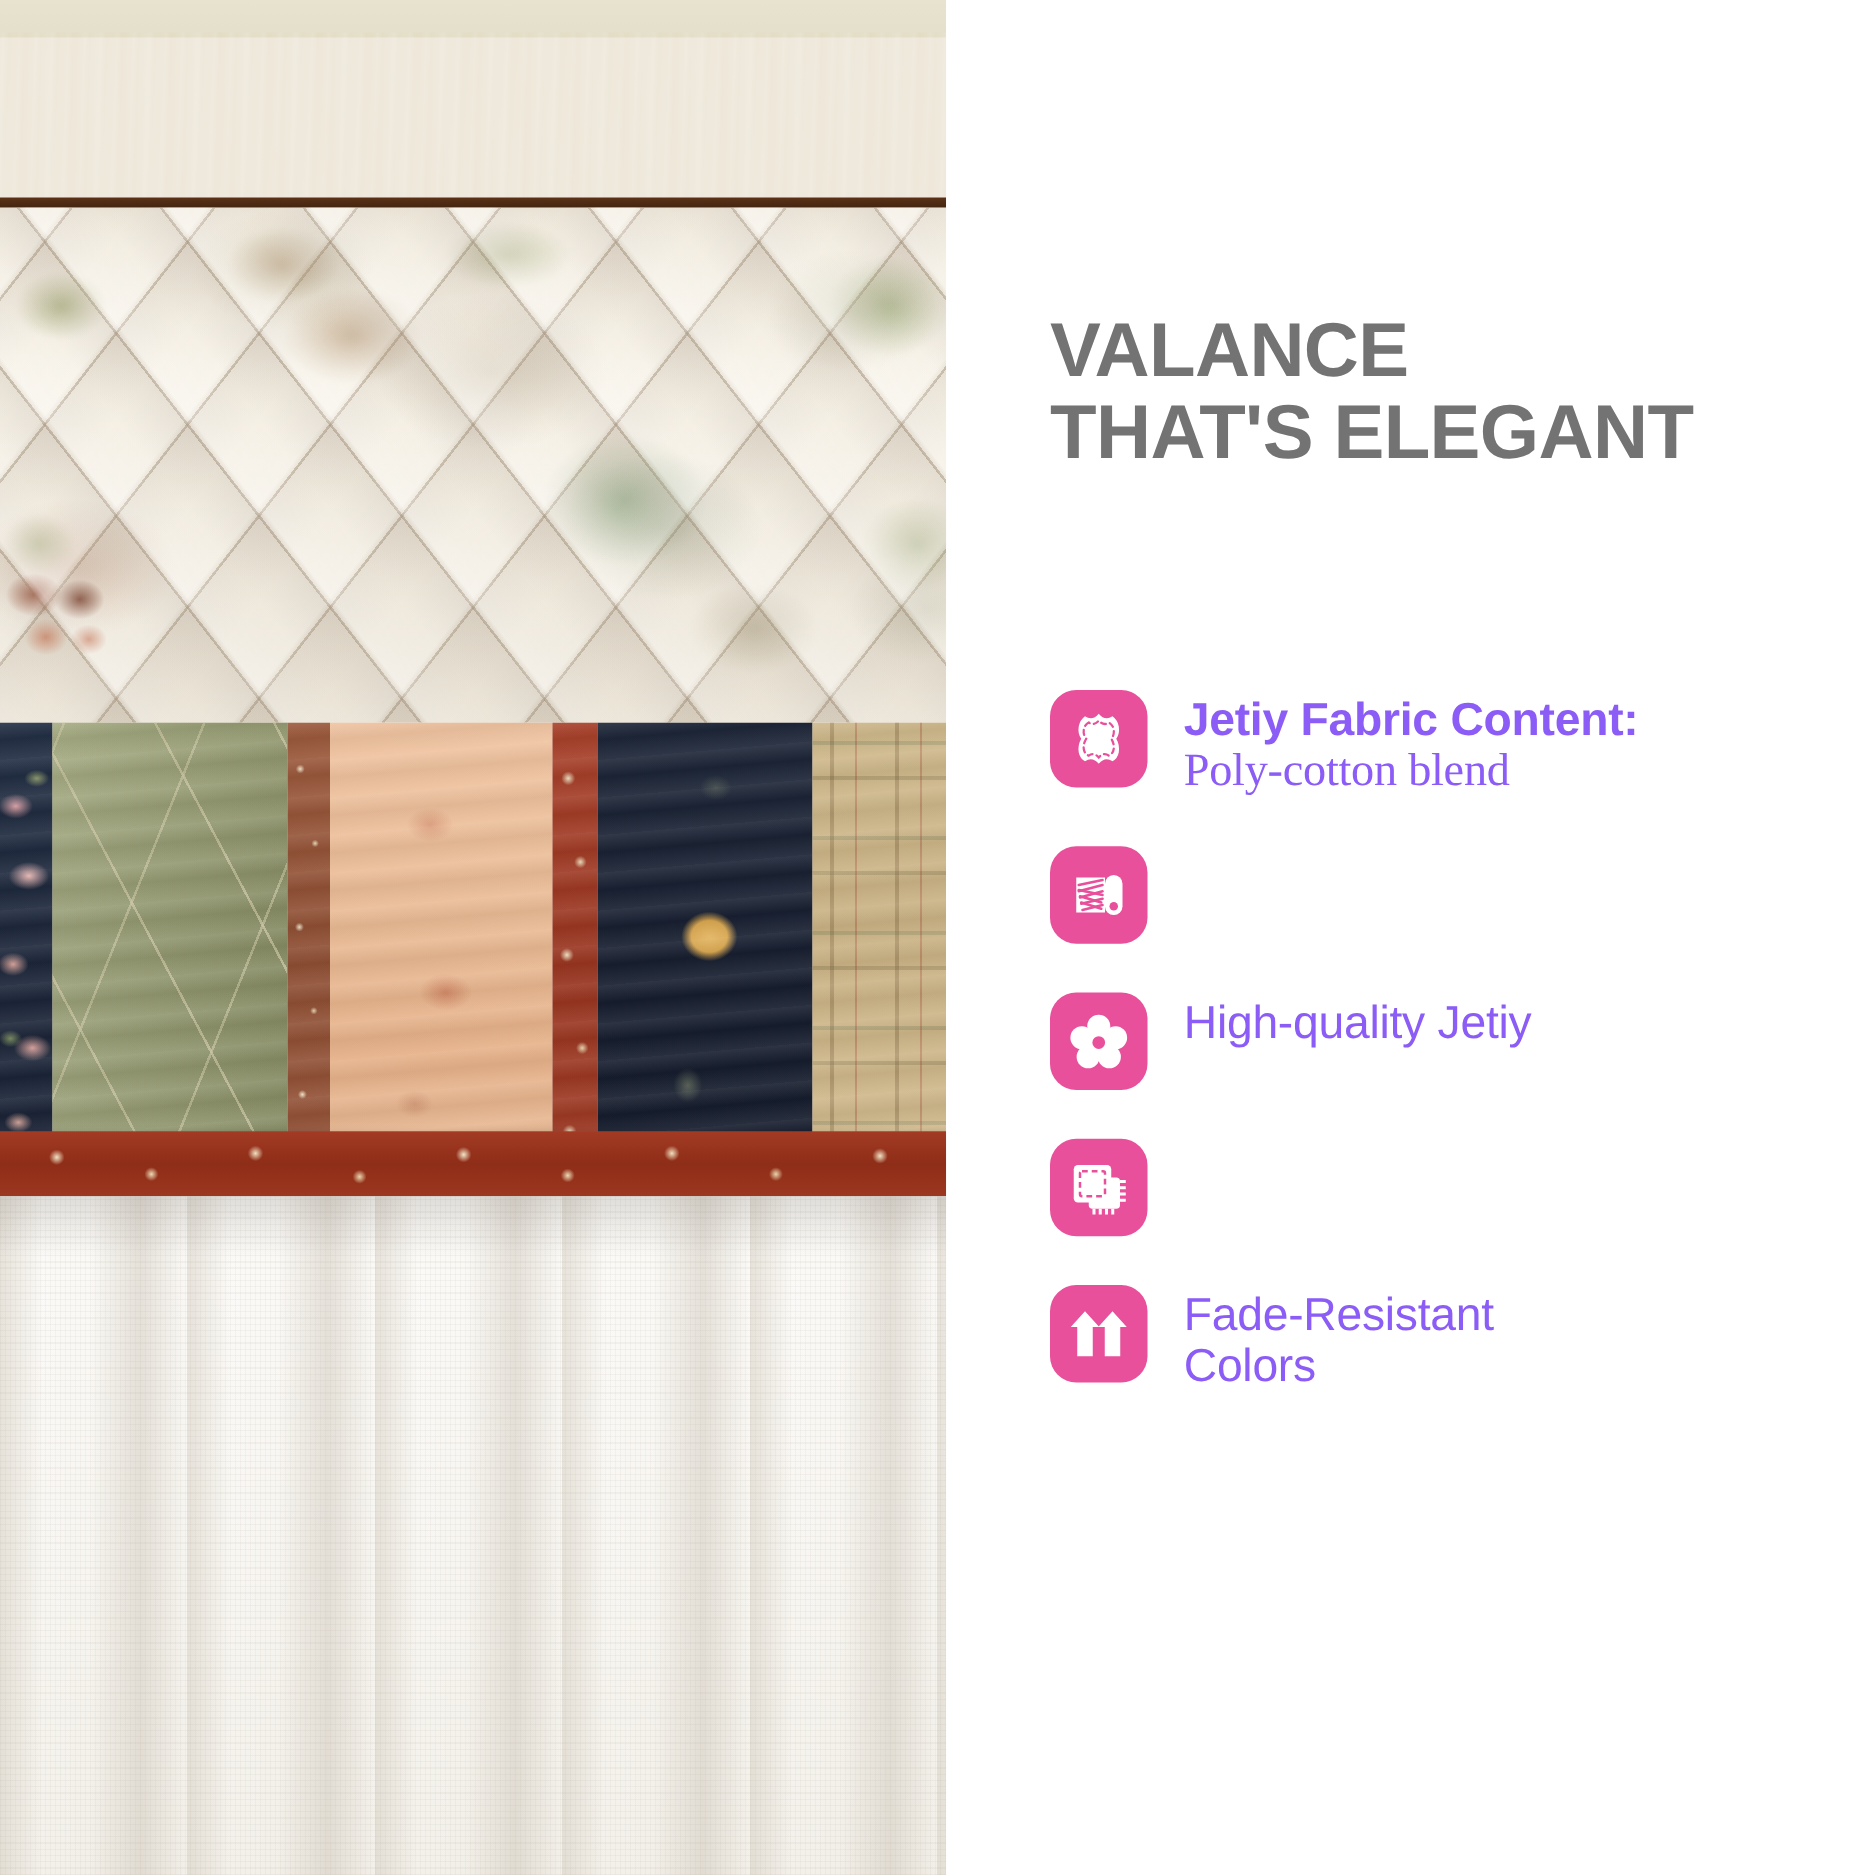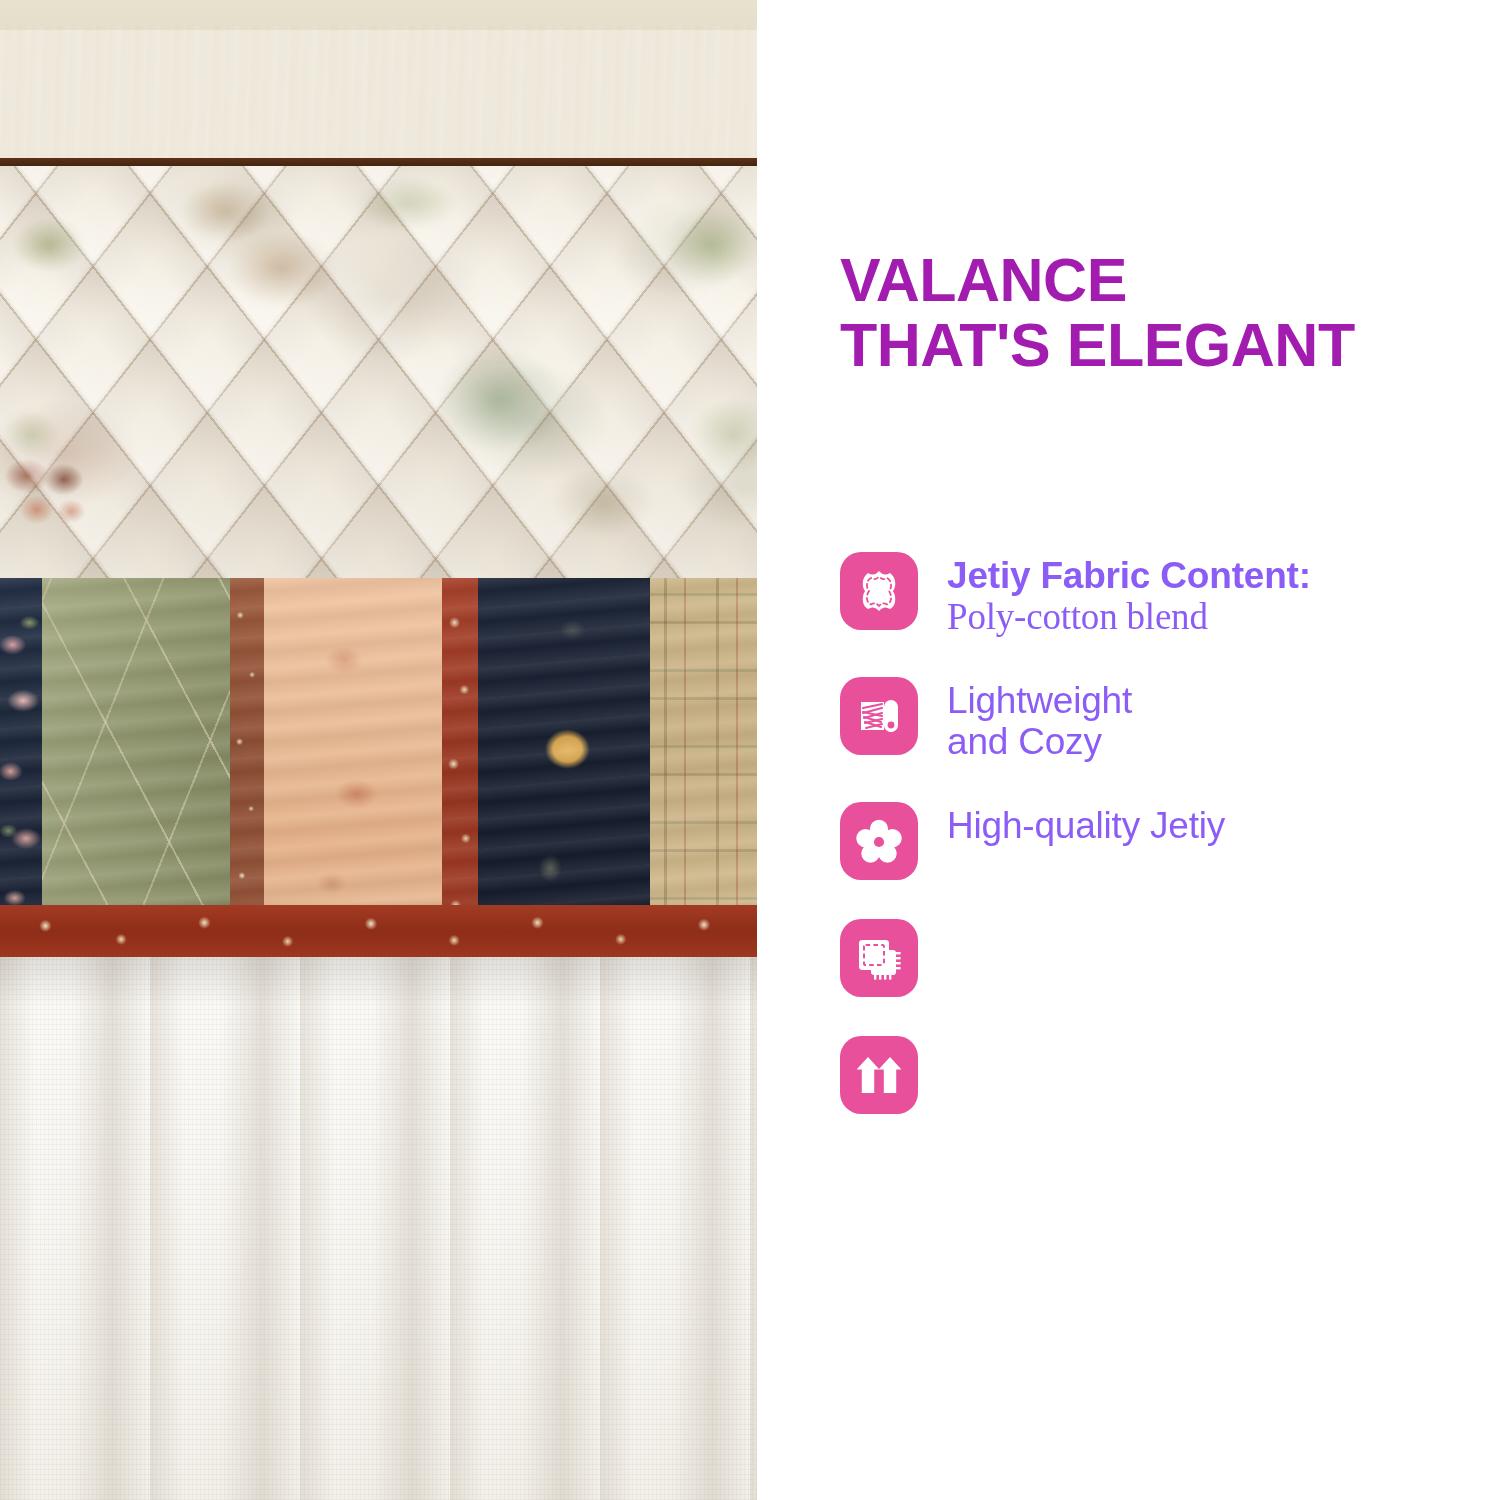--- a/index.html
+++ b/index.html
@@ -236,21 +236,21 @@
   .panel-right {
     position:absolute; left:757px; top:0; width:743px; height:1500px;
     background:#ffffff;
   }
   .headline {
     position:absolute; left:83px; top:248px; width:620px;
     font-weight:bold;
     font-size:61px;
     line-height:1.07;
     letter-spacing:-0.5px;
-    color:#a21caf;
+    color:#737373;
     text-transform:uppercase;
   }
 
   .features {
     position:absolute; left:83px; top:552px; width:640px;
   }
   .feature {
     display:flex; align-items:flex-start; gap:29px;
     margin-bottom:39px;
     min-height:78px;
@@ -353,24 +353,20 @@
               <path d="M10 26 L27 31"></path>
                 <path d="M11 32 L28 28"></path>
               <path d="M11 31 L27 36"></path>
                 <path d="M12 37 L28 33"></path>
             </g>
             <rect x="30" y="9" width="14" height="32" rx="7" fill="#ffffff"></rect>
             <circle cx="37" cy="34" r="6.6" fill="#ffffff"></circle>
             <circle cx="37" cy="34" r="3.4" fill="#E8509B"></circle>
           </svg>
         </div>
-        <div class="feat-text">
-          <span class="one">Lightweight</span>
-          <span class="one">and Cozy</span>
-        </div>
       </div>
 
       <div class="feature">
         <div class="icon-tile">
           <svg width="50" height="50" viewBox="0 0 50 50">
             <g fill="#ffffff">
               <circle cx="25" cy="13" r="9.2"></circle>
               <circle cx="38.5" cy="22.2" r="9.2"></circle>
               <circle cx="33.5" cy="37.5" r="9.2"></circle>
               <circle cx="16.5" cy="37.5" r="9.2"></circle>
@@ -405,17 +401,21 @@
         </div>
       </div>
 
       <div class="feature">
         <div class="icon-tile">
           <svg width="50" height="50" viewBox="0 0 50 50">
             <path d="M14 7 L25.4 19.6 L20.2 19.6 L20.2 43 L7.8 43 L7.8 19.6 L2.6 19.6 Z" fill="#ffffff"></path>
             <path d="M36 7 L47.4 19.6 L42.2 19.6 L42.2 43 L29.8 43 L29.8 19.6 L24.6 19.6 Z" fill="#ffffff"></path>
           </svg>
         </div>
+        <div class="feat-text">
+          <span class="one">Fade-Resistant</span>
+          <span class="one">Colors</span>
+        </div>
       </div>
 
     </div>
   </div>
 </div>
 
 </body></html>

